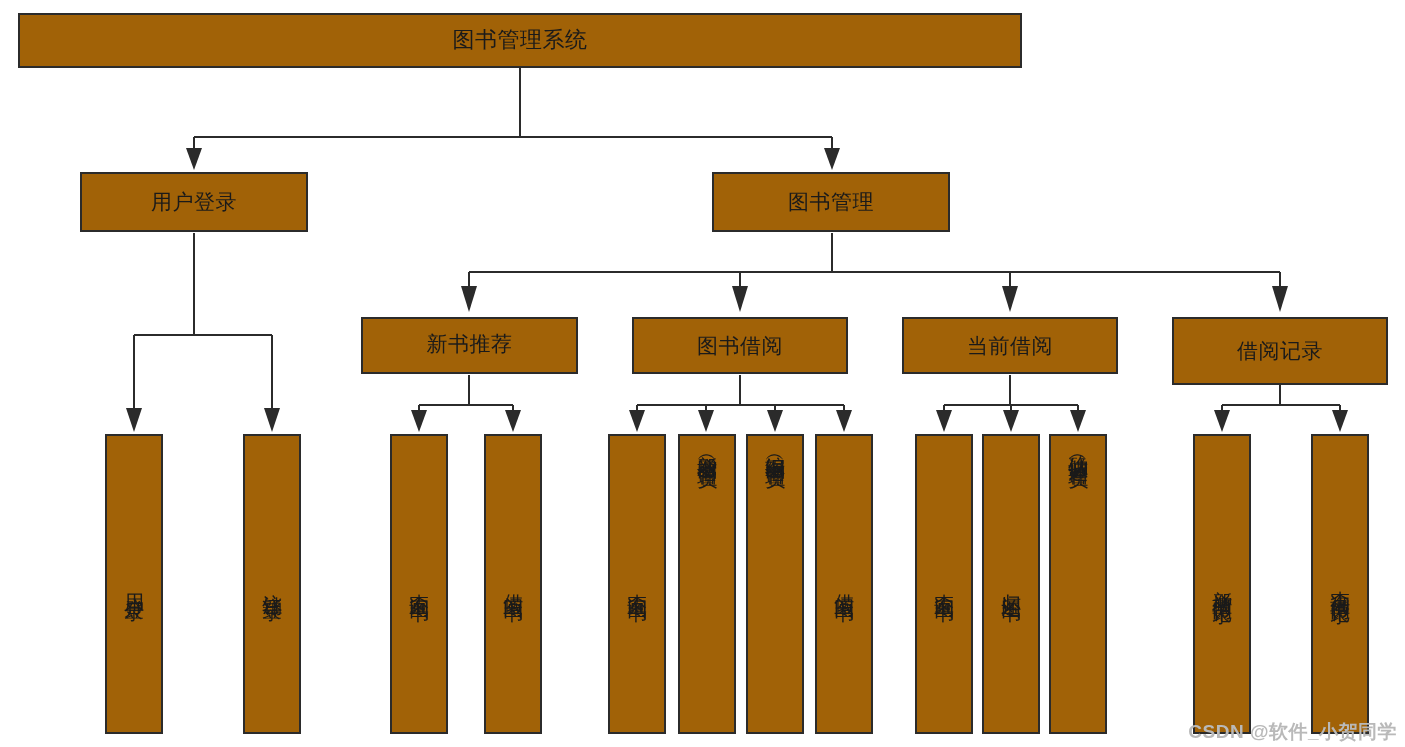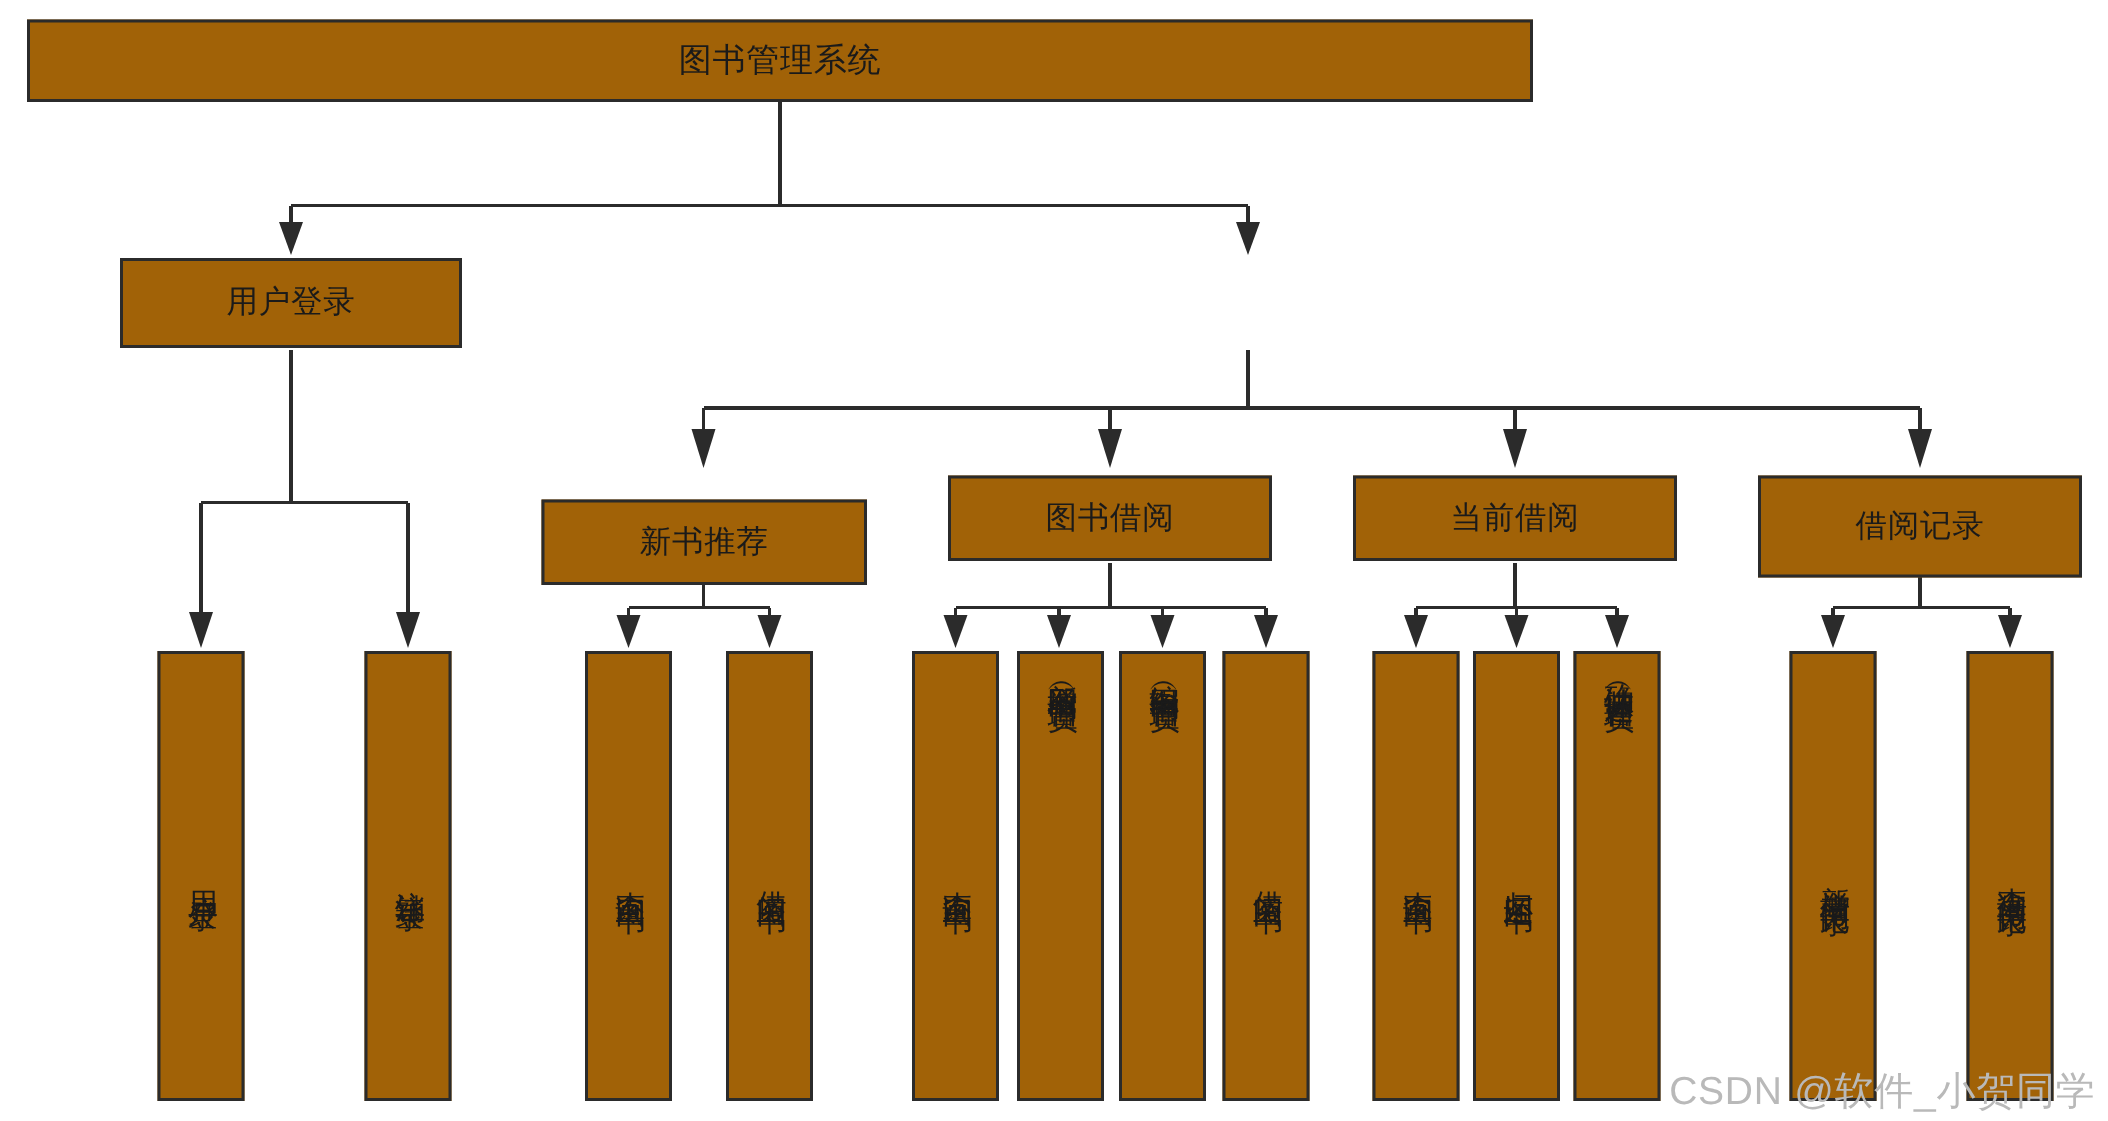--- a/index.html
+++ b/index.html
@@ -79,25 +79,26 @@
   }
   .node.vert.tall .label {
     align-self: flex-start;
     letter-spacing: 2px;
   }
   
   #watermark {
     position: absolute;
     right: 8px;
     bottom: 2px;
-    font-size: 26px;
+    font-size: 19px;
     color: #b9b9b9;
     letter-spacing: 0.5px;
     white-space: nowrap;
     user-select: none;
+    font-weight: bold;
   }
 </style>
 </head>
 <body>
 
 <div id="canvas">
 
   <svg id="wires" viewBox="0 0 1405 747" xmlns="http://www.w3.org/2000/svg">
 
     <line x1="520" y1="68" x2="520" y2="137"></line>
@@ -160,22 +161,25 @@
     <polygon points="1332,410 1348,410 1340,432"></polygon>
   </svg>
 
   <div class="node horiz root" style="left:18px; top:13px; width:1004px; height:55px;">
     <span class="label">图书管理系统</span>
   </div>
 
   <div class="node horiz" style="left:80px; top:172px; width:228px; height:60px;">
     <span class="label">用户登录</span>
   </div>
-
-  <div class="node horiz" style="left:361px; top:333px; width:217px; height:57px;">
+  <div class="node horiz" style="left:712px; top:172px; width:238px; height:60px;">
+    <span class="label">图书管理</span>
+  </div>
+
+  <div class="node horiz" style="left:361px; top:317px; width:217px; height:57px;font-family:Liberation Mono, monospace;">
     <span class="label">新书推荐</span>
   </div>
   <div class="node horiz" style="left:632px; top:317px; width:216px; height:57px;">
     <span class="label">图书借阅</span>
   </div>
   <div class="node horiz" style="left:902px; top:317px; width:216px; height:57px;">
     <span class="label">当前借阅</span>
   </div>
   <div class="node horiz" style="left:1172px; top:317px; width:216px; height:68px;">
     <span class="label">借阅记录</span>

